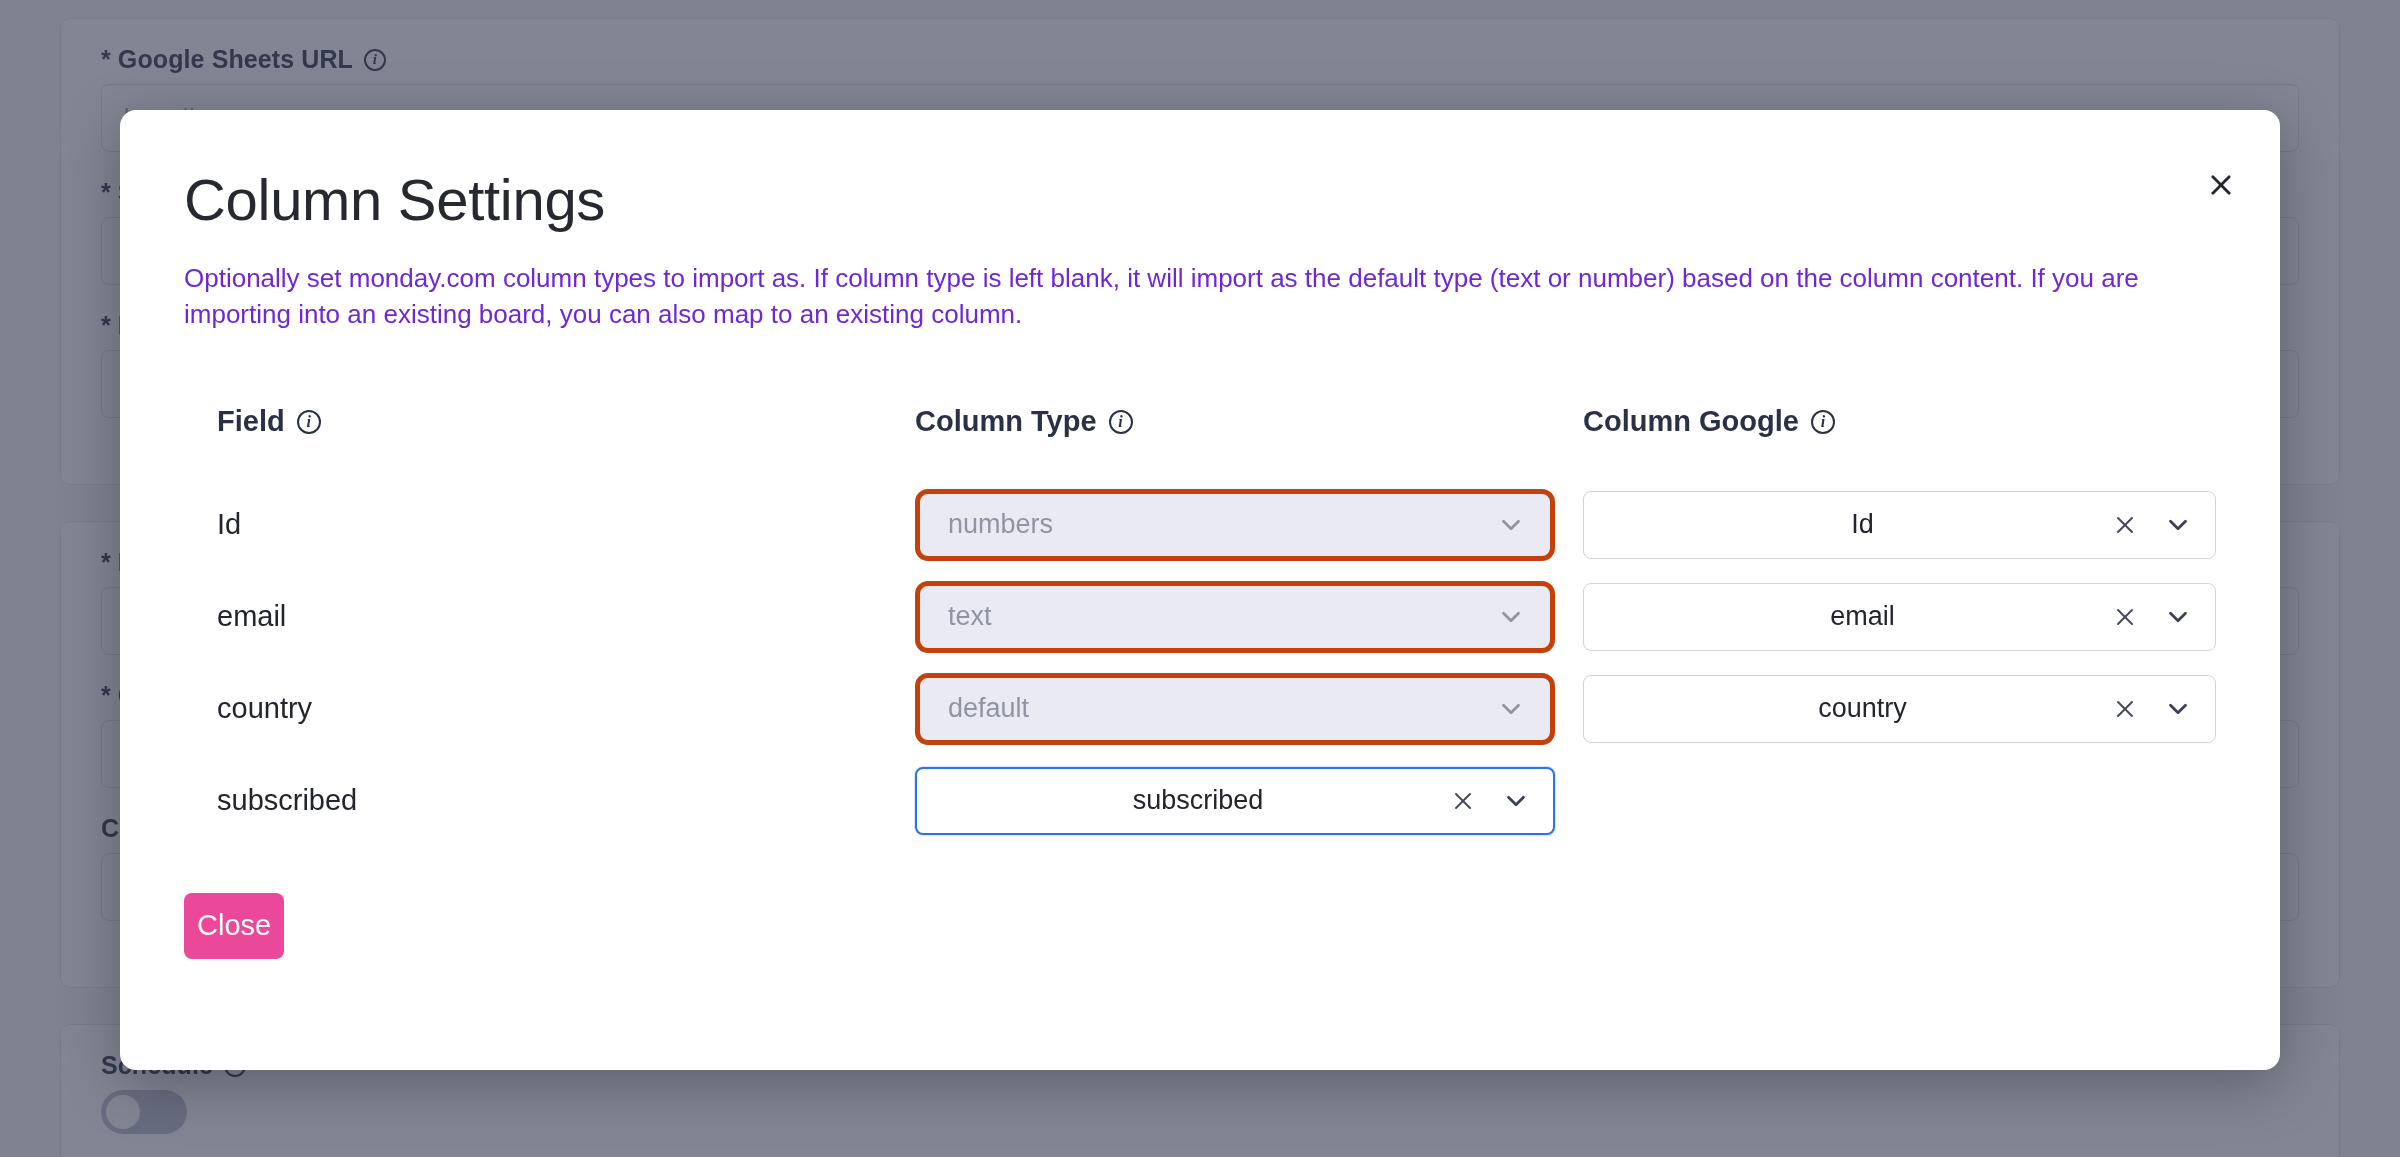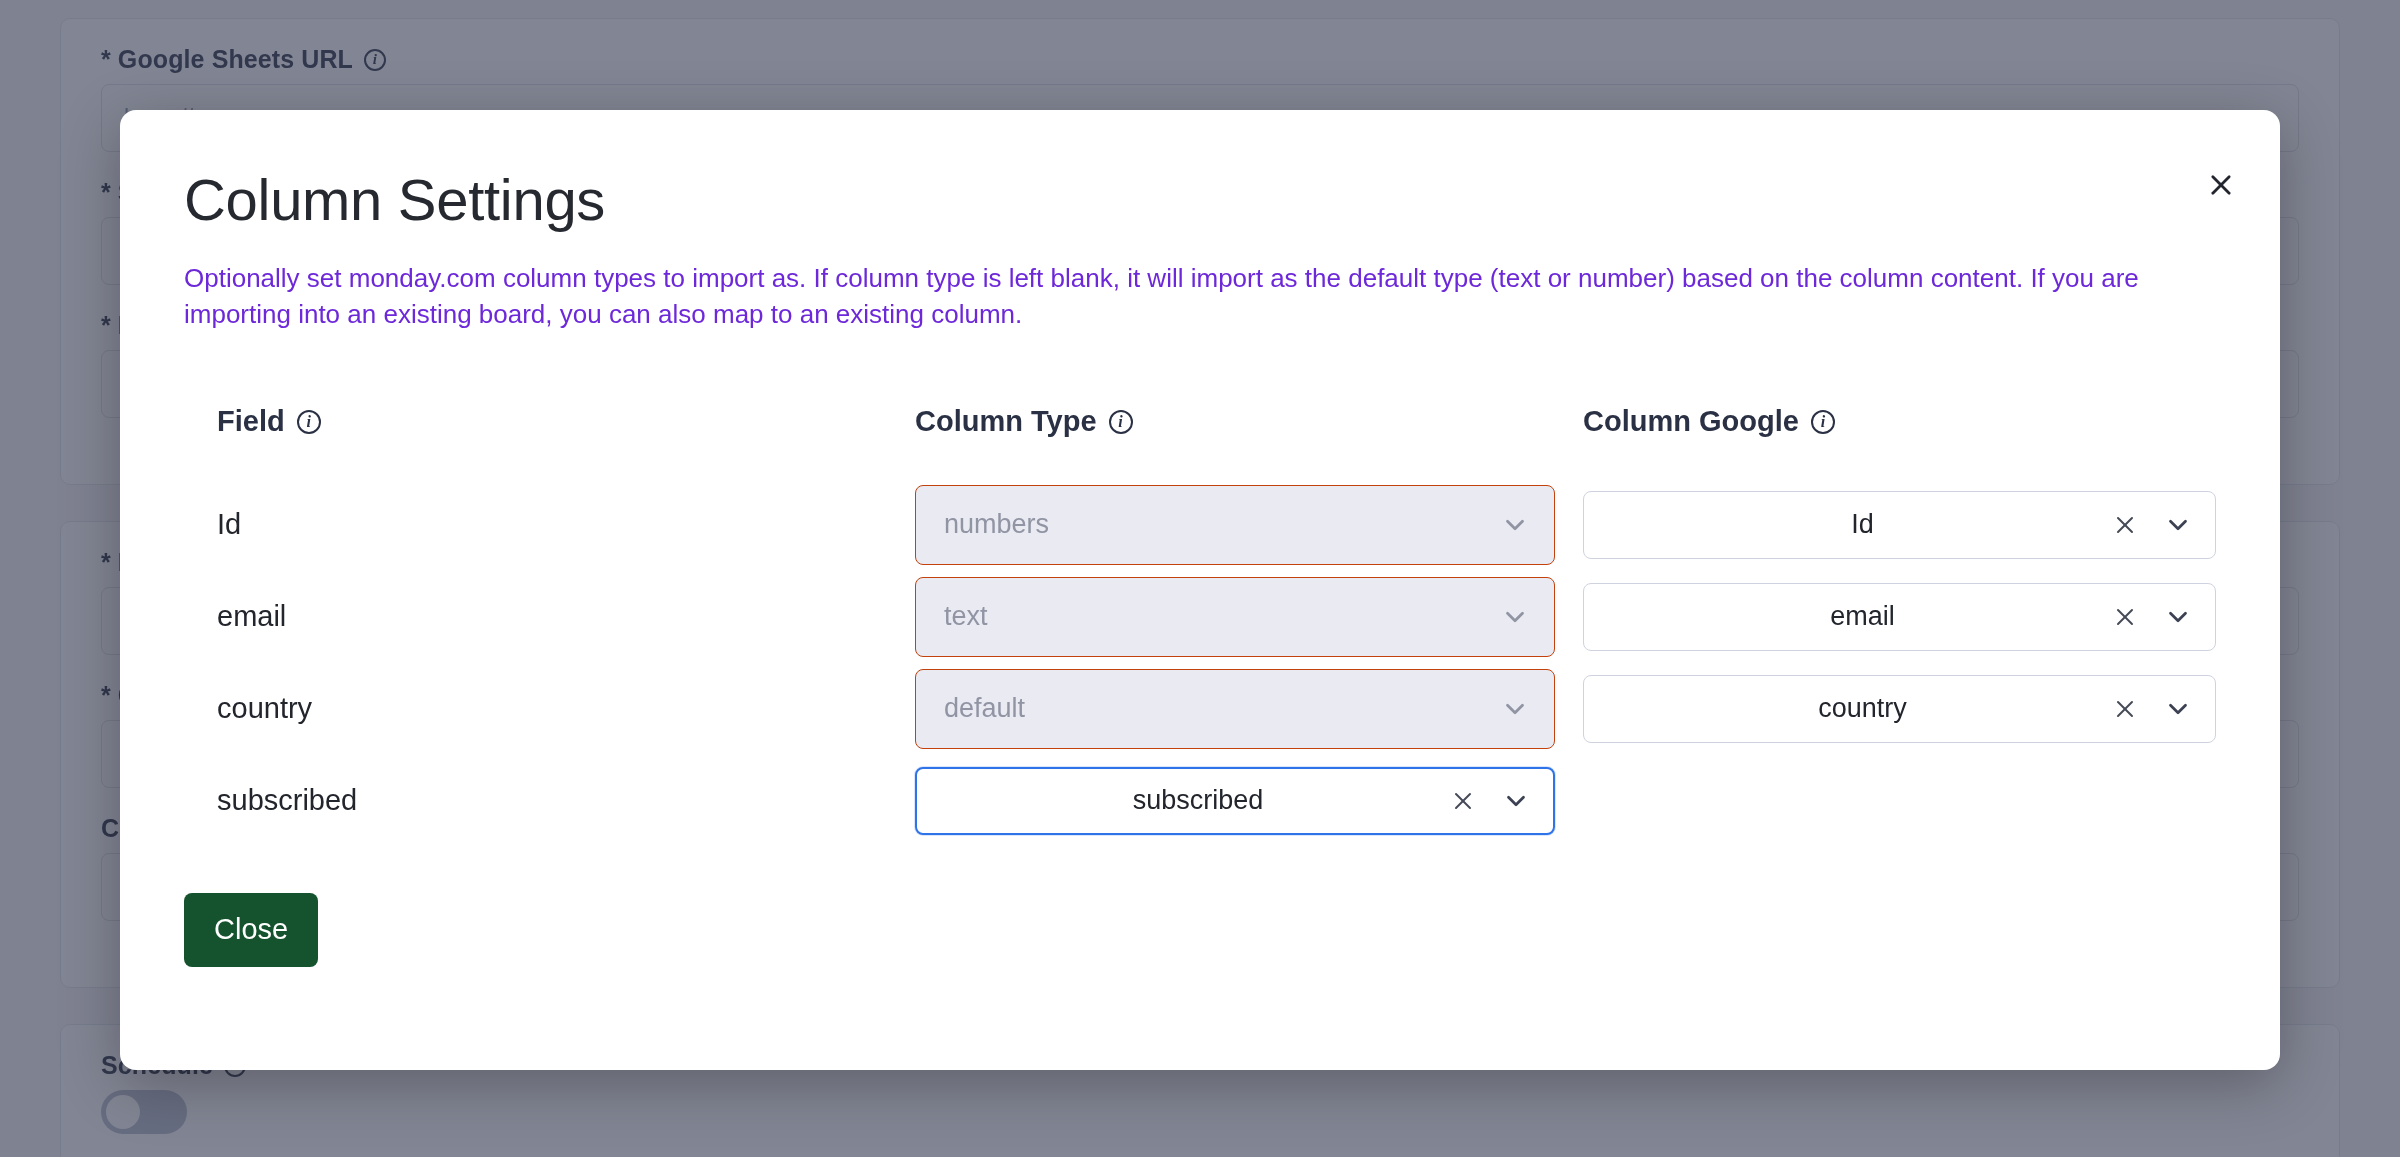--- a/index.html
+++ b/index.html
@@ -172,24 +172,24 @@
 
   .cell { height: 92px; display: flex; align-items: center; }
 
   .field-name {
     font-size: 29px;
     color: #22252c;
   }
 
   .select-disabled {
     width: 100%;
-    height: 80px;
-    border-radius: 8px;
+    height: 72px;
+    border-radius: 13px;
     background: #e9eaf2;
-    border: 1px solid #c2410c;
+    border: 5px solid #c2410c;
     display: flex;
     align-items: center;
     justify-content: space-between;
     padding: 0 24px 0 28px;
     font-size: 27px;
     color: #9094a3;
     cursor: not-allowed;
   }
   .select-disabled .chev { color: #9094a3; }
 
@@ -217,28 +217,28 @@
     display: flex;
     align-items: center;
     cursor: pointer;
   }
   .select-mapping .clear svg { width: 24px; height: 24px; display: block; }
   .chev svg { width: 30px; height: 30px; display: block; }
   .select-mapping .chev { color: #3c4253; display: flex; align-items: center; }
 
   #close-btn {
     margin: 46px 0 0 64px;
-    background: #14532d;
+    background: #ec4899;
     color: #ffffff;
     border: none;
     border-radius: 8px;
     font-size: 29px;
     font-family: "Liberation Sans", sans-serif;
-    padding: 0 30px;
-    height: 74px;
+    padding: 0 13px;
+    height: 66px;
     cursor: pointer;
   }
 </style>
 </head>
 <body>
 
 <div id="backdrop-page">
   <div class="bg-content">
 
     <div class="bg-card">

